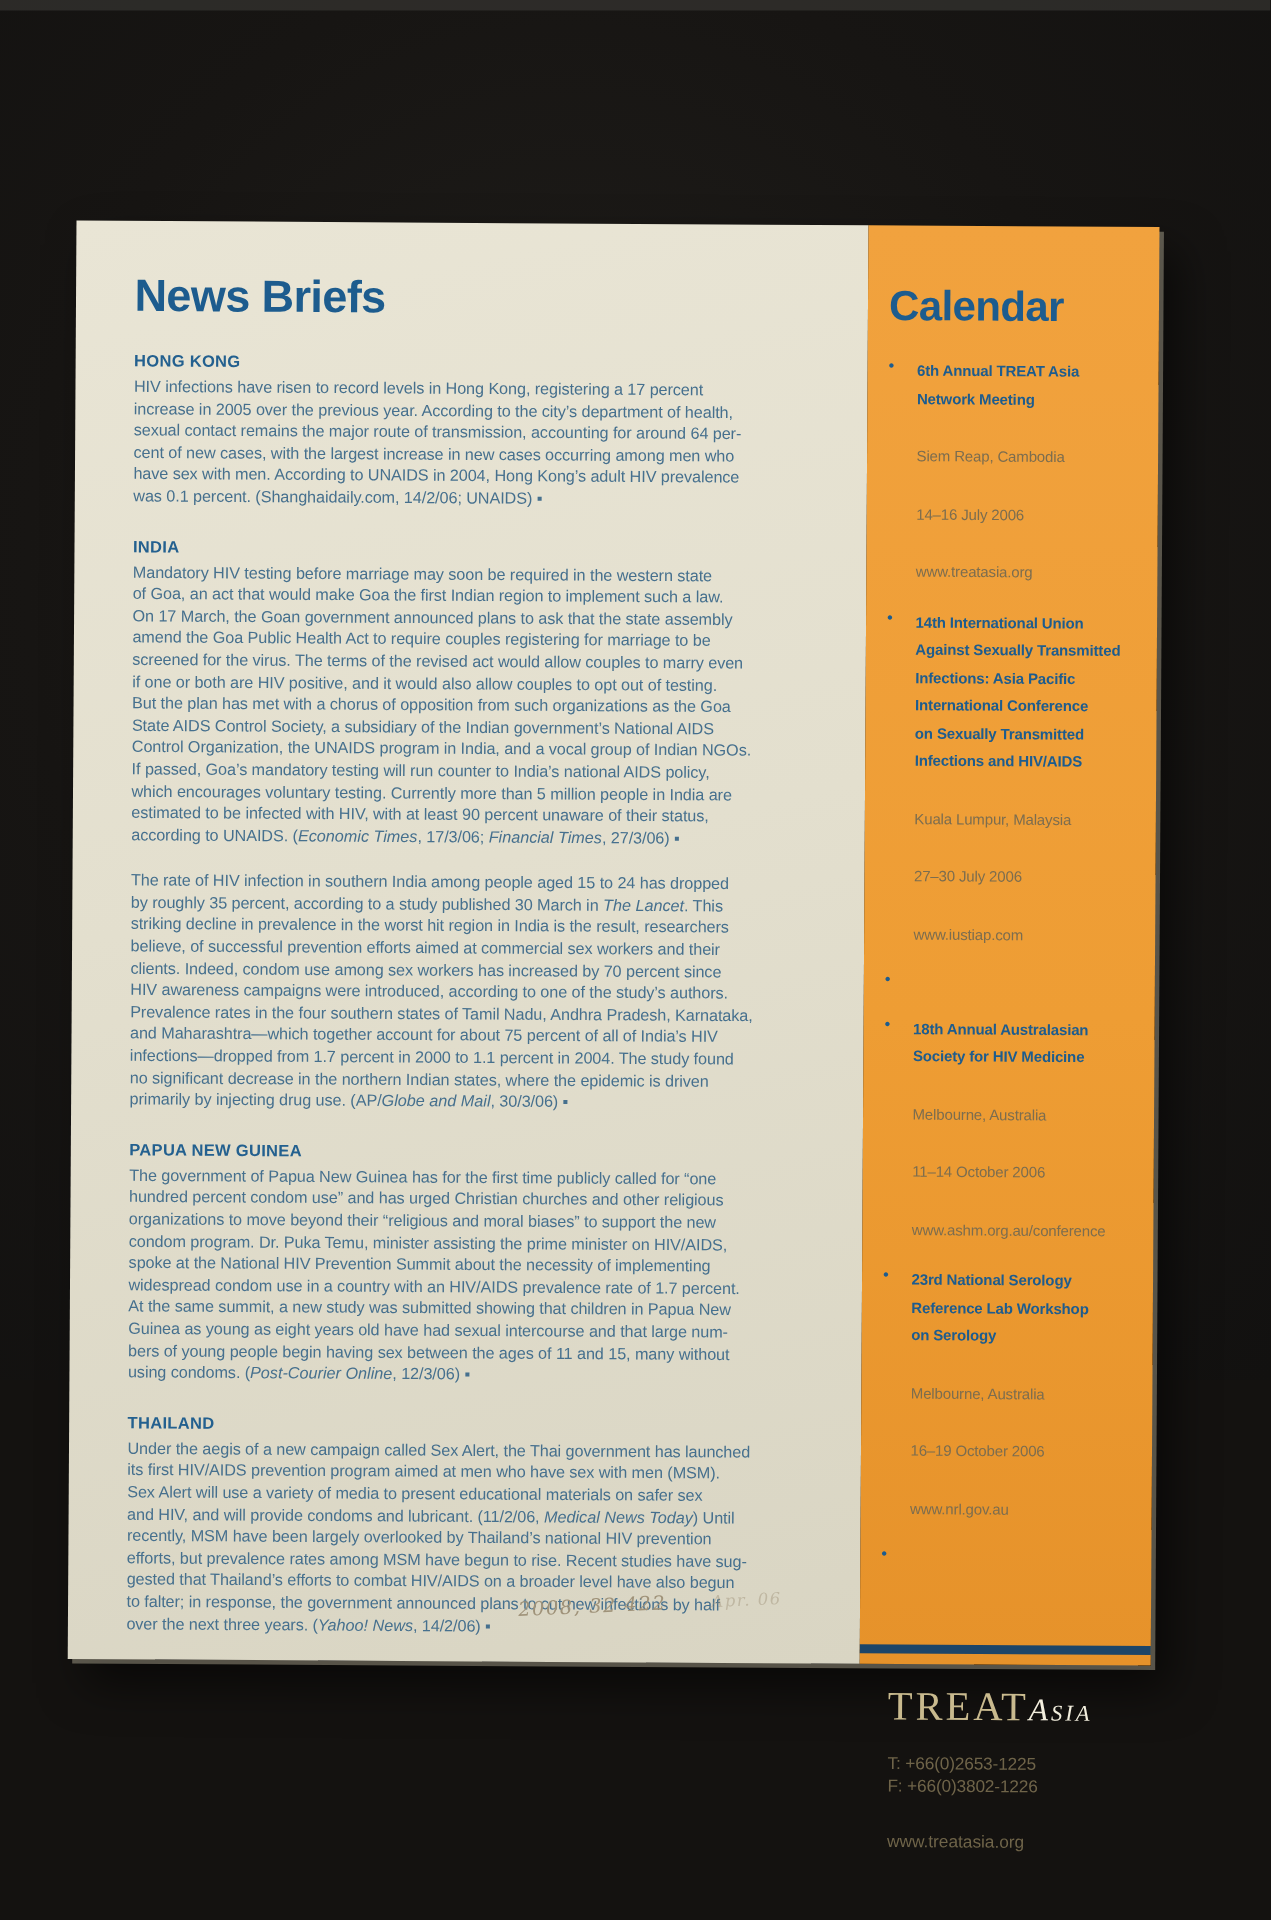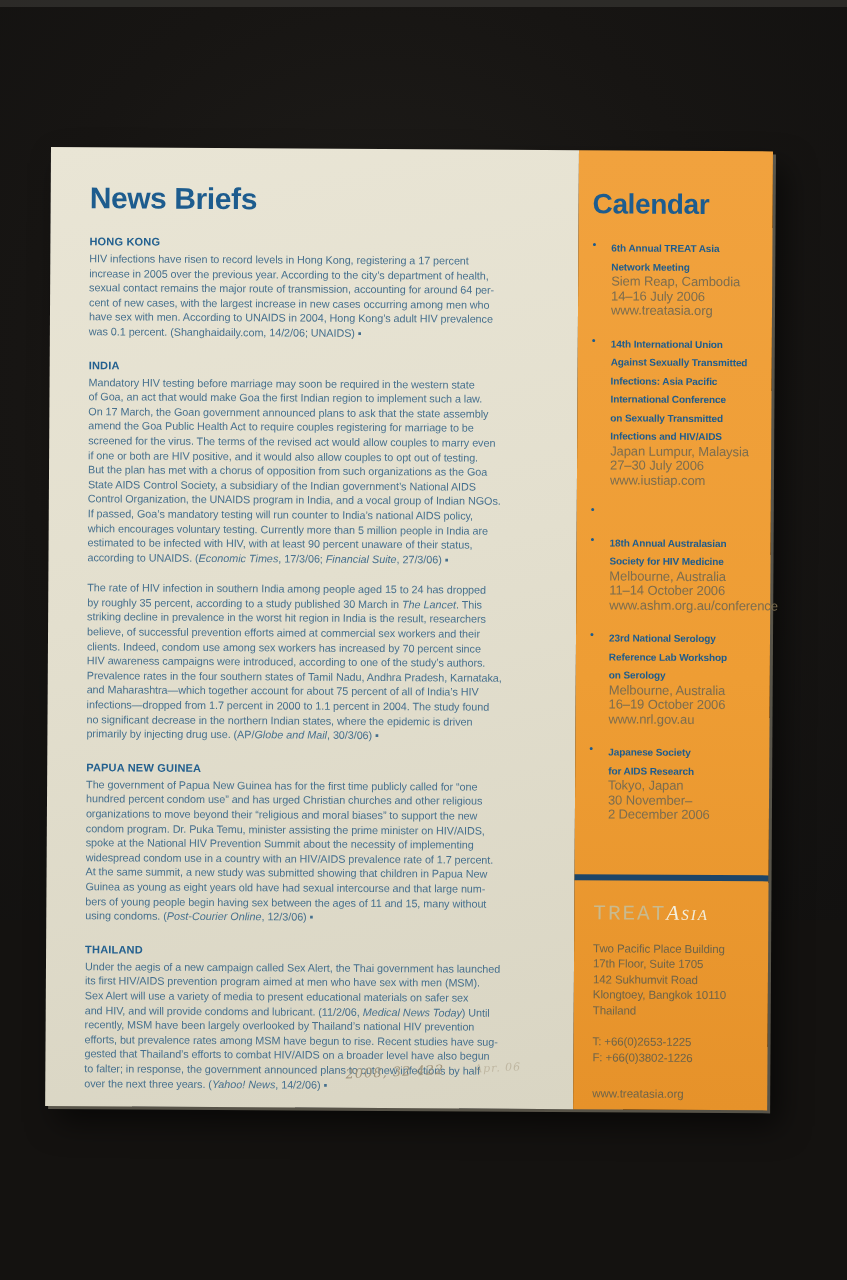--- a/index.html
+++ b/index.html
@@ -54,31 +54,31 @@
   .evt{display:flex;margin-bottom:15px;}
   .evt-bullet{
     width:19px;flex:none;color:#1d5c8e;font-size:11px;line-height:14.5px;
   }
   .evt-text{flex:1;}
   .evt-title{
     color:#1d5c8e;font-weight:bold;font-size:10px;line-height:14.5px;
     letter-spacing:-0.1px;white-space:pre-line;
   }
   .evt-detail{
-    color:#7c6d4f;font-size:13px;line-height:14.5px;letter-spacing:-0.1px;
+    color:#7c6d4f;font-size:10px;line-height:14.5px;letter-spacing:-0.1px;margin-top:24px;
   }
   .divider{
     height:6px;background:#1d4568;margin:52px -8px 0 -14px;
   }
   .contact{padding:12px 0 0 5px;}
   .logo{
     font-family:"Liberation Serif",serif;letter-spacing:2px;margin:8px 0 16px 0;
     white-space:nowrap;
   }
-  .logo-treat{color:#c9ba8e;font-size:21px;font-family:Liberation Mono, monospace;}
+  .logo-treat{color:#c9ba8e;font-size:27px;}
   .logo-asia{color:#f3efde;font-size:21px;font-variant:small-caps;font-style:italic;}
   .addr-line,.tel-line{
     color:#6f6449;font-size:11.5px;line-height:15.5px;letter-spacing:-0.1px;
   }
   .tel-block{margin-top:16px;}
   .website{margin-top:22px;color:#6f6449;font-size:11.5px;}
   
   .handwriting{
     position:absolute;left:300px;top:913px;
     font-family:"DejaVu Serif",serif;font-style:italic;
@@ -113,21 +113,21 @@
 On 17 March, the Goan government announced plans to ask that the state assembly
 amend the Goa Public Health Act to require couples registering for marriage to be
 screened for the virus. The terms of the revised act would allow couples to marry even
 if one or both are HIV positive, and it would also allow couples to opt out of testing.
 But the plan has met with a chorus of opposition from such organizations as the Goa
 State AIDS Control Society, a subsidiary of the Indian government’s National AIDS
 Control Organization, the UNAIDS program in India, and a vocal group of Indian NGOs.
 If passed, Goa’s mandatory testing will run counter to India’s national AIDS policy,
 which encourages voluntary testing. Currently more than 5 million people in India are
 estimated to be infected with HIV, with at least 90 percent unaware of their status,
-according to UNAIDS. (<i>Economic Times</i>, 17/3/06; <i>Financial Suite</i>, 27/3/06) ▪</p>
+according to UNAIDS. (<i>Economic Times</i>, 17/3/06; <i>Financial Times</i>, 27/3/06) ▪</p>
   </section>
 
   <section>
 
     <p class="sec-body">The rate of HIV infection in southern India among people aged 15 to 24 has dropped
 by roughly 35 percent, according to a study published 30 March in <i>The Lancet</i>. This
 striking decline in prevalence in the worst hit region in India is the result, researchers
 believe, of successful prevention efforts aimed at commercial sex workers and their
 clients. Indeed, condom use among sex workers has increased by 70 percent since
 HIV awareness campaigns were introduced, according to one of the study’s authors.
@@ -181,21 +181,21 @@
 
   <div class="evt">
     <span class="evt-bullet">•</span>
     <span class="evt-text">
       <span class="evt-title">14th International Union
 Against Sexually Transmitted
 Infections: Asia Pacific
 International Conference
 on Sexually Transmitted
 Infections and HIV/AIDS</span>
-      <span class="evt-details"><div class="evt-detail">Japan Lumpur, Malaysia</div><div class="evt-detail">27–30 July 2006</div><div class="evt-detail">www.iustiap.com</div></span>
+      <span class="evt-details"><div class="evt-detail">Kuala Lumpur, Malaysia</div><div class="evt-detail">27–30 July 2006</div><div class="evt-detail">www.iustiap.com</div></span>
     </span>
   </div>
 
   <div class="evt">
     <span class="evt-bullet">•</span>
   </div>
 
   <div class="evt">
     <span class="evt-bullet">•</span>
     <span class="evt-text">
@@ -210,41 +210,29 @@
     <span class="evt-text">
       <span class="evt-title">23rd National Serology
 Reference Lab Workshop
 on Serology</span>
       <span class="evt-details"><div class="evt-detail">Melbourne, Australia</div><div class="evt-detail">16–19 October 2006</div><div class="evt-detail">www.nrl.gov.au</div></span>
     </span>
   </div>
 
   <div class="evt">
     <span class="evt-bullet">•</span>
-    <span class="evt-text">
-      <span class="evt-title">Japanese Society
-for AIDS Research</span>
-      <span class="evt-details"><div class="evt-detail">Tokyo, Japan</div><div class="evt-detail">30 November–</div><div class="evt-detail">2 December 2006</div></span>
-    </span>
   </div>
 </div>
 
       <div class="divider"></div>
 
       <div class="contact">
         <div class="logo">
           <span class="logo-treat">TREAT</span><span class="logo-asia">Asia</span>
         </div>
-        <div id="address-block">
-            <div class="addr-line">Two Pacific Place Building</div>
-            <div class="addr-line">17th Floor, Suite 1705</div>
-            <div class="addr-line">142 Sukhumvit Road</div>
-            <div class="addr-line">Klongtoey, Bangkok 10110</div>
-            <div class="addr-line">Thailand</div>
-          </div>
         <div class="tel-block">
           <div class="tel-line">T: +66(0)2653-1225</div>
           <div class="tel-line">F: +66(0)3802-1226</div>
         </div>
         <div class="website">www.treatasia.org</div>
       </div>
     </div>
 
     <div class="handwriting">
       <span>2008, 32 422</span><span class="faint">Apr. 06</span>

